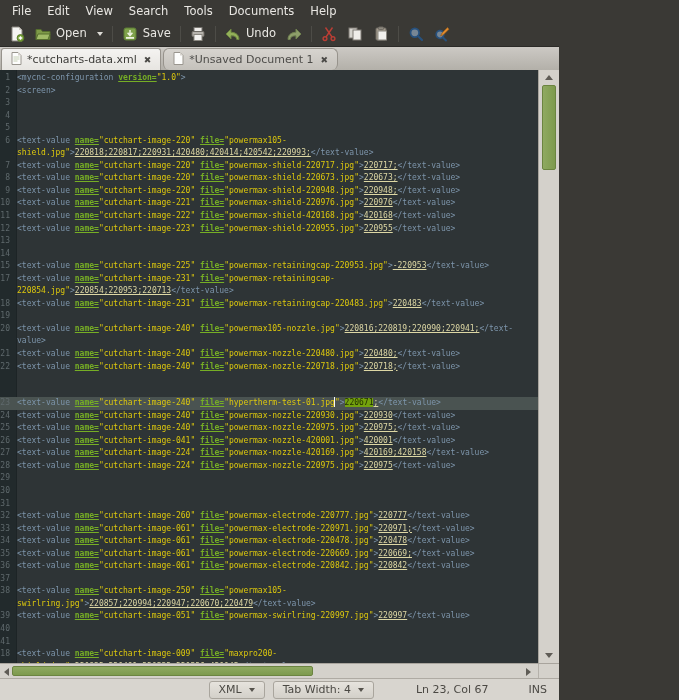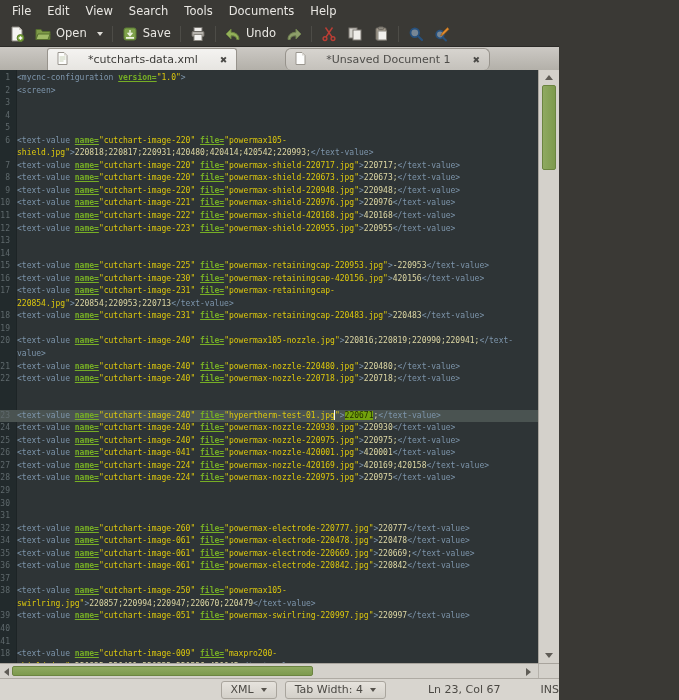--- a/index.html
+++ b/index.html
@@ -13,56 +13,56 @@
 
   
   .toolbar { height:25px; flex:none; background:#3a3935; border-bottom:1px solid #2b2a27; display:flex; align-items:center; padding:0 4px; }
   .tbtn { display:flex; align-items:flex-start; gap:5px; padding:2px 5px; color:#e9e7e3; font-size:11.5px; border-radius:3px; }
   .tbtn svg { display:block; }
   .tsep { width:1px; height:16px; background:#4d4c47; margin:0 4px; flex:none; }
   .caret-down { width:0; height:0; border-left:3.5px solid transparent; border-right:3.5px solid transparent; border-top:4px solid #dcdad6; }
 
   
   .tabbar { height:23px; flex:none; background:linear-gradient(#ccc9c4,#b3b0a9); display:flex; align-items:flex-end; padding-left:1px; }
-  .tab { height:22px; display:flex; align-items:center; gap:20px; padding:4px 9px; font-size:11px; border:1px solid #97938c; border-bottom:none; border-radius:3px 3px 0 0; margin-right:2px;margin-left:46px; }
+  .tab { height:22px; display:flex; align-items:center; gap:5px; padding:4px 9px; font-size:11px; border:1px solid #97938c; border-bottom:none; border-radius:3px 3px 0 0; margin-right:2px; }
   .tab.active { background:linear-gradient(#f4f3f1,#e7e5e1); color:#3c3b38; }
   .tab.inactive { background:linear-gradient(#d7d4cf,#c4c1bb); color:#4d4c49;border-radius:6px; }
   .tab-close { font-size:9px; font-weight:bold; color:#4b4a47; padding-left:2px; }
 
   
   .editor-wrap { flex:1; min-height:0; display:flex; background:#2e3436; position:relative; }
   .editor { position:relative; flex:1; overflow:hidden; }
   .editor .gutter-strip { position:absolute; left:0; top:0; bottom:0; width:17px; background:#222a2c; border-right:1px solid #1d2426; z-index:0; }
   .editor .margin-band { position:absolute; left:538px; right:0; top:0; bottom:0; background:rgba(255,255,255,0.045); z-index:2; pointer-events:none; }
   .lines { position:relative; z-index:1; padding-top:2px; }
   .line { display:flex; min-height:12.553px; }
   .line.current { background:#4a5351;margin-top:24px; }
   .gutter { flex:none; width:14px; padding-right:4px; text-align:right; font:8px "DejaVu Sans Mono", monospace; line-height:12.553px; color:#5f696c; }
   .code { flex:none; width:505px; margin-left:3px; font:8px "DejaVu Sans Mono", monospace; line-height:12.553px; white-space:pre-wrap; }
   .t-tag  { color:#7d95ab; }
   .t-attr { color:#76ae25; font-weight:bold;text-decoration:underline; }
   .t-str  { color:#ddc80d; }
-  .t-val  { color:#ddd7a4; }
+  .t-val  { color:#ddd7a4;text-decoration:underline; }
   .t-sel  { background:#73a20d; color:#1f2b00; }
   .t-cursor { display:inline-block; width:1px; height:10px; background:#f7f7f5; vertical-align:-2px; margin:0 -0.5px; }
 
   
   .vscroll { flex:none; width:21px; background:#d4d1cb; border-left:1px solid #a8a49d; position:relative; }
   .vs-thumb { position:absolute; left:3px; right:3px; top:15px; height:85px; background:linear-gradient(90deg,#8fa961,#7d9a4d); border:1px solid #6b8440; border-radius:2px; }
   .arr { position:absolute; width:0; height:0; }
   .vs-up { top:5px; left:6px; border-left:4px solid transparent; border-right:4px solid transparent; border-bottom:5px solid #5f5c56; }
   .vs-down { bottom:5px; left:6px; border-left:4px solid transparent; border-right:4px solid transparent; border-top:5px solid #5f5c56; }
   .hscroll { height:15px; flex:none; background:#d4d1cb; border-top:1px solid #a8a49d; position:relative; }
   .hs-left { left:4px; top:4px; border-top:4px solid transparent; border-bottom:4px solid transparent; border-right:5px solid #5f5c56; }
   .hs-right { right:28px; top:4px; border-top:4px solid transparent; border-bottom:4px solid transparent; border-left:5px solid #5f5c56; }
   .hs-thumb { position:absolute; left:12px; width:301px; top:2px; bottom:2px; background:linear-gradient(#8fa961,#7d9a4d); border:1px solid #6b8440; border-radius:2px; }
   .hs-corner { position:absolute; right:0; top:0; bottom:0; width:21px; border-left:1px solid #b5b1aa; background:#d4d1cb; }
 
   
-  .statusbar { height:22px; flex:none; background:#d8d5cf; border-top:1px solid #aeaaa3; display:flex; align-items:center; justify-content:flex-end; font-size:11px; color:#4b4944; padding-right:0; }
+  .statusbar { height:22px; flex:none; background:#d8d5cf; border-top:1px solid #aeaaa3; display:flex; align-items:center; justify-content:flex-end; font-size:11px; color:#4b4944; padding-right:12px; }
   .sbtn { border:1px solid #a9a59d; border-radius:3px; padding:1.5px 9px; display:flex; gap:7px; align-items:center; background:linear-gradient(#e6e3dd,#d3d0c9); margin-left:8px; }
   .sbtn .caret-down { border-top-color:#55524c; }
   .sb-pos { margin-left:42px; }
   .sb-ins { margin-left:40px; }
 </style>
 </head>
 <body>
 
 <div class="window">
 
@@ -262,24 +262,20 @@
           </div>
           <div class="line">
             <span class="gutter">14</span>
             <span class="code"></span>
           </div>
           <div class="line">
             <span class="gutter">15</span>
             <span class="code"><span class="t-tag">&lt;text-value </span><span class="t-attr">name=</span><span class="t-str">"cutchart-image-225" </span><span class="t-attr">file=</span><span class="t-str">"powermax-retainingcap-220953.jpg"</span><span class="t-tag">&gt;</span><span class="t-val">-220953</span><span class="t-tag">&lt;/text-value&gt;</span></span>
           </div>
           <div class="line">
-            <span class="gutter">16</span>
-            <span class="code"><span class="t-tag">&lt;text-value </span><span class="t-attr">name=</span><span class="t-str">"cutchart-image-230" </span><span class="t-attr">file=</span><span class="t-str">"powermax-retainingcap-420156.jpg"</span><span class="t-tag">&gt;</span><span class="t-val">420156</span><span class="t-tag">&lt;/text-value&gt;</span></span>
-          </div>
-          <div class="line">
             <span class="gutter">17</span>
             <span class="code"><span class="t-tag">&lt;text-value </span><span class="t-attr">name=</span><span class="t-str">"cutchart-image-231" </span><span class="t-attr">file=</span><span class="t-str">"powermax-retainingcap-220854.jpg"</span><span class="t-tag">&gt;</span><span class="t-val">220854;220953;220713</span><span class="t-tag">&lt;/text-value&gt;</span></span>
           </div>
           <div class="line">
             <span class="gutter">18</span>
             <span class="code"><span class="t-tag">&lt;text-value </span><span class="t-attr">name=</span><span class="t-str">"cutchart-image-231" </span><span class="t-attr">file=</span><span class="t-str">"powermax-retainingcap-220483.jpg"</span><span class="t-tag">&gt;</span><span class="t-val">220483</span><span class="t-tag">&lt;/text-value&gt;</span></span>
           </div>
           <div class="line">
             <span class="gutter">19</span>
             <span class="code"></span>
@@ -328,20 +324,24 @@
             <span class="gutter">30</span>
             <span class="code"></span>
           </div>
           <div class="line">
             <span class="gutter">31</span>
             <span class="code"></span>
           </div>
           <div class="line">
             <span class="gutter">32</span>
             <span class="code"><span class="t-tag">&lt;text-value </span><span class="t-attr">name=</span><span class="t-str">"cutchart-image-260" </span><span class="t-attr">file=</span><span class="t-str">"powermax-electrode-220777.jpg"</span><span class="t-tag">&gt;</span><span class="t-val">220777</span><span class="t-tag">&lt;/text-value&gt;</span></span>
+          </div>
+          <div class="line">
+            <span class="gutter">33</span>
+            <span class="code"><span class="t-tag">&lt;text-value </span><span class="t-attr">name=</span><span class="t-str">"cutchart-image-061" </span><span class="t-attr">file=</span><span class="t-str">"powermax-electrode-220971.jpg"</span><span class="t-tag">&gt;</span><span class="t-val">220971;</span><span class="t-tag">&lt;/text-value&gt;</span></span>
           </div>
           <div class="line">
             <span class="gutter">34</span>
             <span class="code"><span class="t-tag">&lt;text-value </span><span class="t-attr">name=</span><span class="t-str">"cutchart-image-061" </span><span class="t-attr">file=</span><span class="t-str">"powermax-electrode-220478.jpg"</span><span class="t-tag">&gt;</span><span class="t-val">220478</span><span class="t-tag">&lt;/text-value&gt;</span></span>
           </div>
           <div class="line">
             <span class="gutter">35</span>
             <span class="code"><span class="t-tag">&lt;text-value </span><span class="t-attr">name=</span><span class="t-str">"cutchart-image-061" </span><span class="t-attr">file=</span><span class="t-str">"powermax-electrode-220669.jpg"</span><span class="t-tag">&gt;</span><span class="t-val">220669;</span><span class="t-tag">&lt;/text-value&gt;</span></span>
           </div>
           <div class="line">

